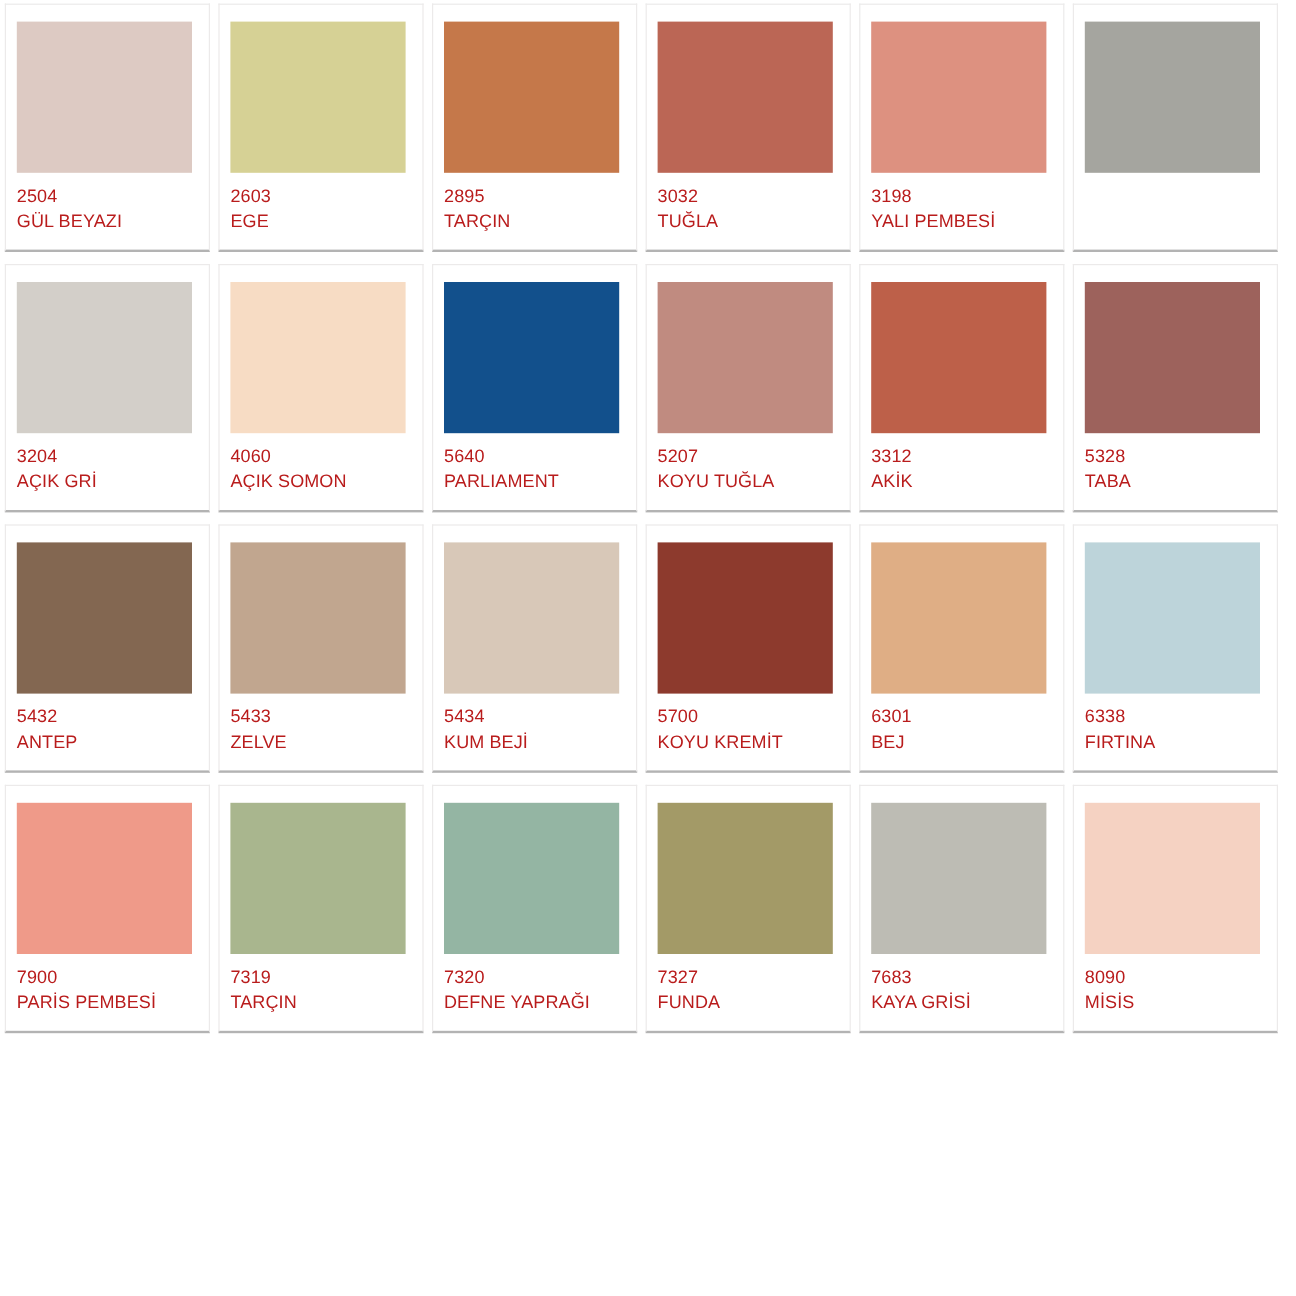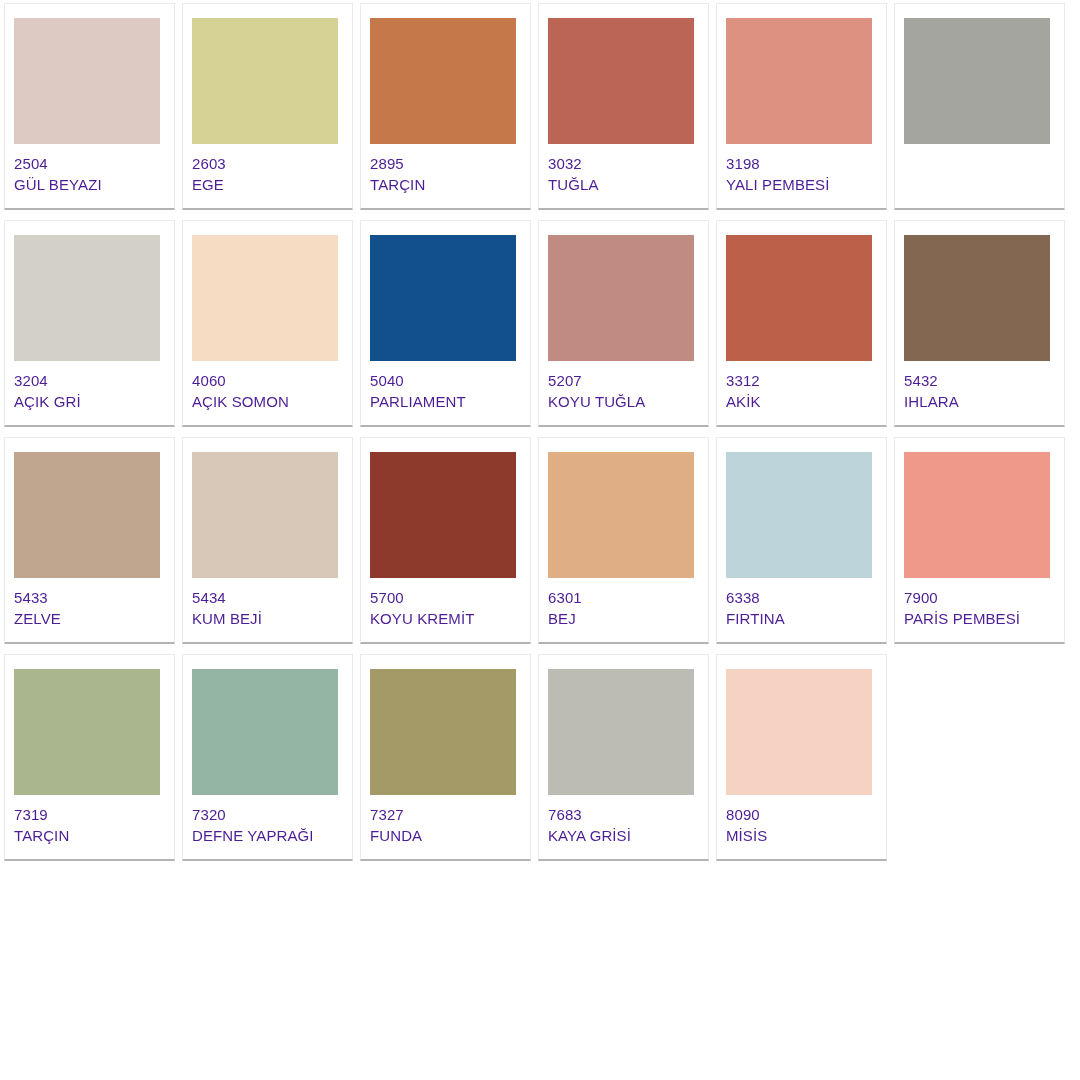--- a/index.html
+++ b/index.html
@@ -40,21 +40,21 @@
 
   .swatch-meta {
     padding-top: 9px;
     line-height: 21px;
   }
 
   .swatch-code,
   .swatch-name {
     display: block;
     font-size: 15px;
-    color: #4c1d95;
+    color: #b91c1c;
     letter-spacing: 0.1px;
     white-space: nowrap;
   }
 
   .swatch-card.is-empty {
     border: none;
     background: transparent;
   }
 </style>
 </head>
@@ -109,43 +109,50 @@
     <div class="swatch-card">
       <span class="swatch-chip" style="background-color: rgb(247, 220, 196);"></span>
       <div class="swatch-meta">
         <span class="swatch-code">4060</span>
         <span class="swatch-name">AÇIK SOMON</span>
       </div>
     </div>
     <div class="swatch-card">
       <span class="swatch-chip" style="background-color: rgb(18, 80, 140);"></span>
       <div class="swatch-meta">
-        <span class="swatch-code">5040</span>
+        <span class="swatch-code">5640</span>
         <span class="swatch-name">PARLIAMENT</span>
       </div>
     </div>
     <div class="swatch-card">
       <span class="swatch-chip" style="background-color: rgb(192, 139, 128);"></span>
       <div class="swatch-meta">
         <span class="swatch-code">5207</span>
         <span class="swatch-name">KOYU TUĞLA</span>
       </div>
     </div>
     <div class="swatch-card">
       <span class="swatch-chip" style="background-color: rgb(189, 96, 73);"></span>
       <div class="swatch-meta">
         <span class="swatch-code">3312</span>
         <span class="swatch-name">AKİK</span>
       </div>
     </div>
     <div class="swatch-card">
+      <span class="swatch-chip" style="background-color: rgb(157, 98, 92);"></span>
+      <div class="swatch-meta">
+        <span class="swatch-code">5328</span>
+        <span class="swatch-name">TABA</span>
+      </div>
+    </div>
+    <div class="swatch-card">
       <span class="swatch-chip" style="background-color: rgb(131, 103, 81);"></span>
       <div class="swatch-meta">
         <span class="swatch-code">5432</span>
-        <span class="swatch-name">IHLARA</span>
+        <span class="swatch-name">ANTEP</span>
       </div>
     </div>
     <div class="swatch-card">
       <span class="swatch-chip" style="background-color: rgb(193, 166, 143);"></span>
       <div class="swatch-meta">
         <span class="swatch-code">5433</span>
         <span class="swatch-name">ZELVE</span>
       </div>
     </div>
     <div class="swatch-card">

